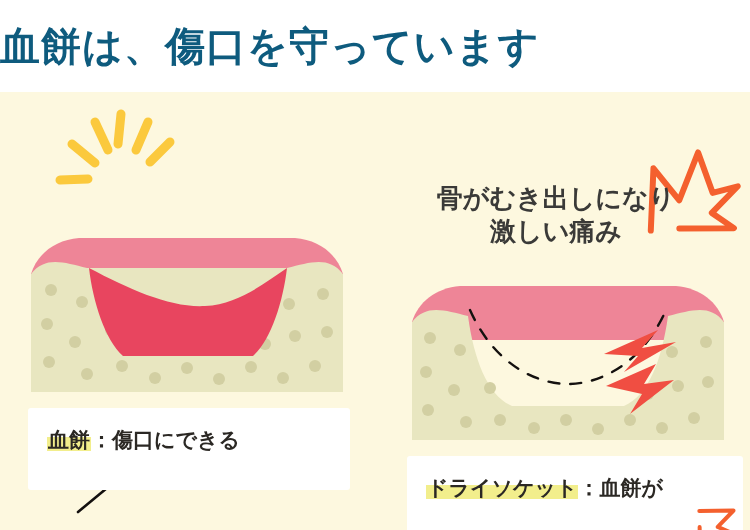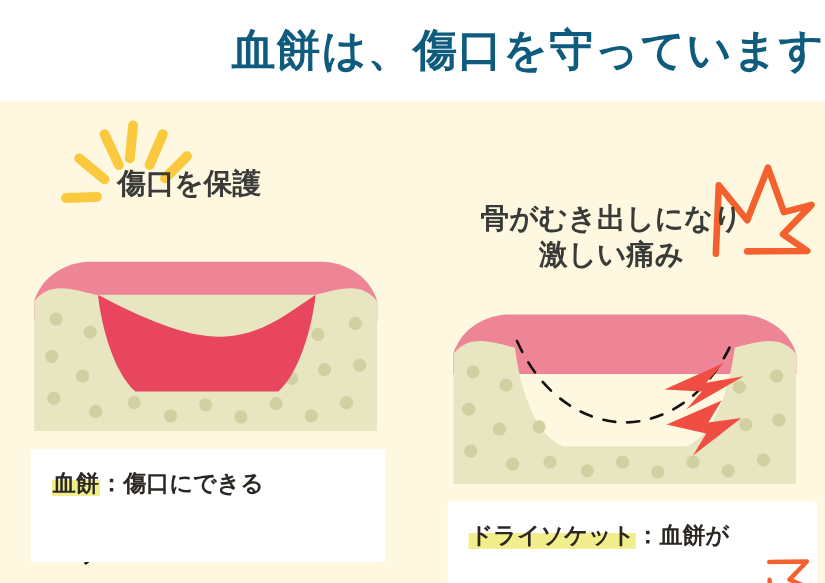--- a/index.html
+++ b/index.html
@@ -20,21 +20,21 @@
 
   
   #header {
     position: absolute;
     left: 0; top: 0;
     width: 750px;
     height: 92px;
     background: #ffffff;
     display: flex;
     align-items: center;
-    justify-content: flex-end;
+    justify-content: flex-start;
   }
   #page-title {
     font-size: 40px;
     font-weight: bold;
     color: #0e5b7e;
     letter-spacing: 1px;
     white-space: nowrap;
     line-height: 1;
   }
 
@@ -120,21 +120,21 @@
   .caption-box {
     position: absolute;
     background: #ffffff;
     border-radius: 3px;
     overflow: visible;
   }
   .caption-box.left-c {
     left: 28px;
     top: 316px;
     width: 322px;
-    height: 103px;
+    height: 82px;
     text-decoration: underline;
   }
   .caption-box.right-c {
     left: 32px;
     top: 316px;
     width: 336px;
     height: 95px;
   }
   .caption-text {
     position: absolute;
@@ -175,21 +175,20 @@
         <g stroke="#fbc93d" stroke-width="9" stroke-linecap="round" fill="none">
           <line x1="73" y1="14" x2="70" y2="44"></line>
           <line x1="100" y1="22" x2="88" y2="50"></line>
           <line x1="122" y1="42" x2="102" y2="62"></line>
           <line x1="47" y1="22" x2="60" y2="50"></line>
           <line x1="24" y1="44" x2="47" y2="63"></line>
           <line x1="12" y1="80" x2="40" y2="79"></line>
         </g>
       </svg>
 
-      <div class="panel-heading left-h">傷口を保護</div>
 
       <svg class="illus" viewBox="0 0 320 165">
         <defs>
           <clipPath id="boneClipL">
             <path d="M4,42 C10,22 28,8 52,6 L268,6 C292,8 310,22 316,42 L316,160 L4,160 Z"></path>
           </clipPath>
         </defs>
 
         <path d="M4,42 C10,22 28,8 52,6 L268,6 C292,8 310,22 316,42 L316,60 L4,60 Z" fill="#ee8597"></path>
 

